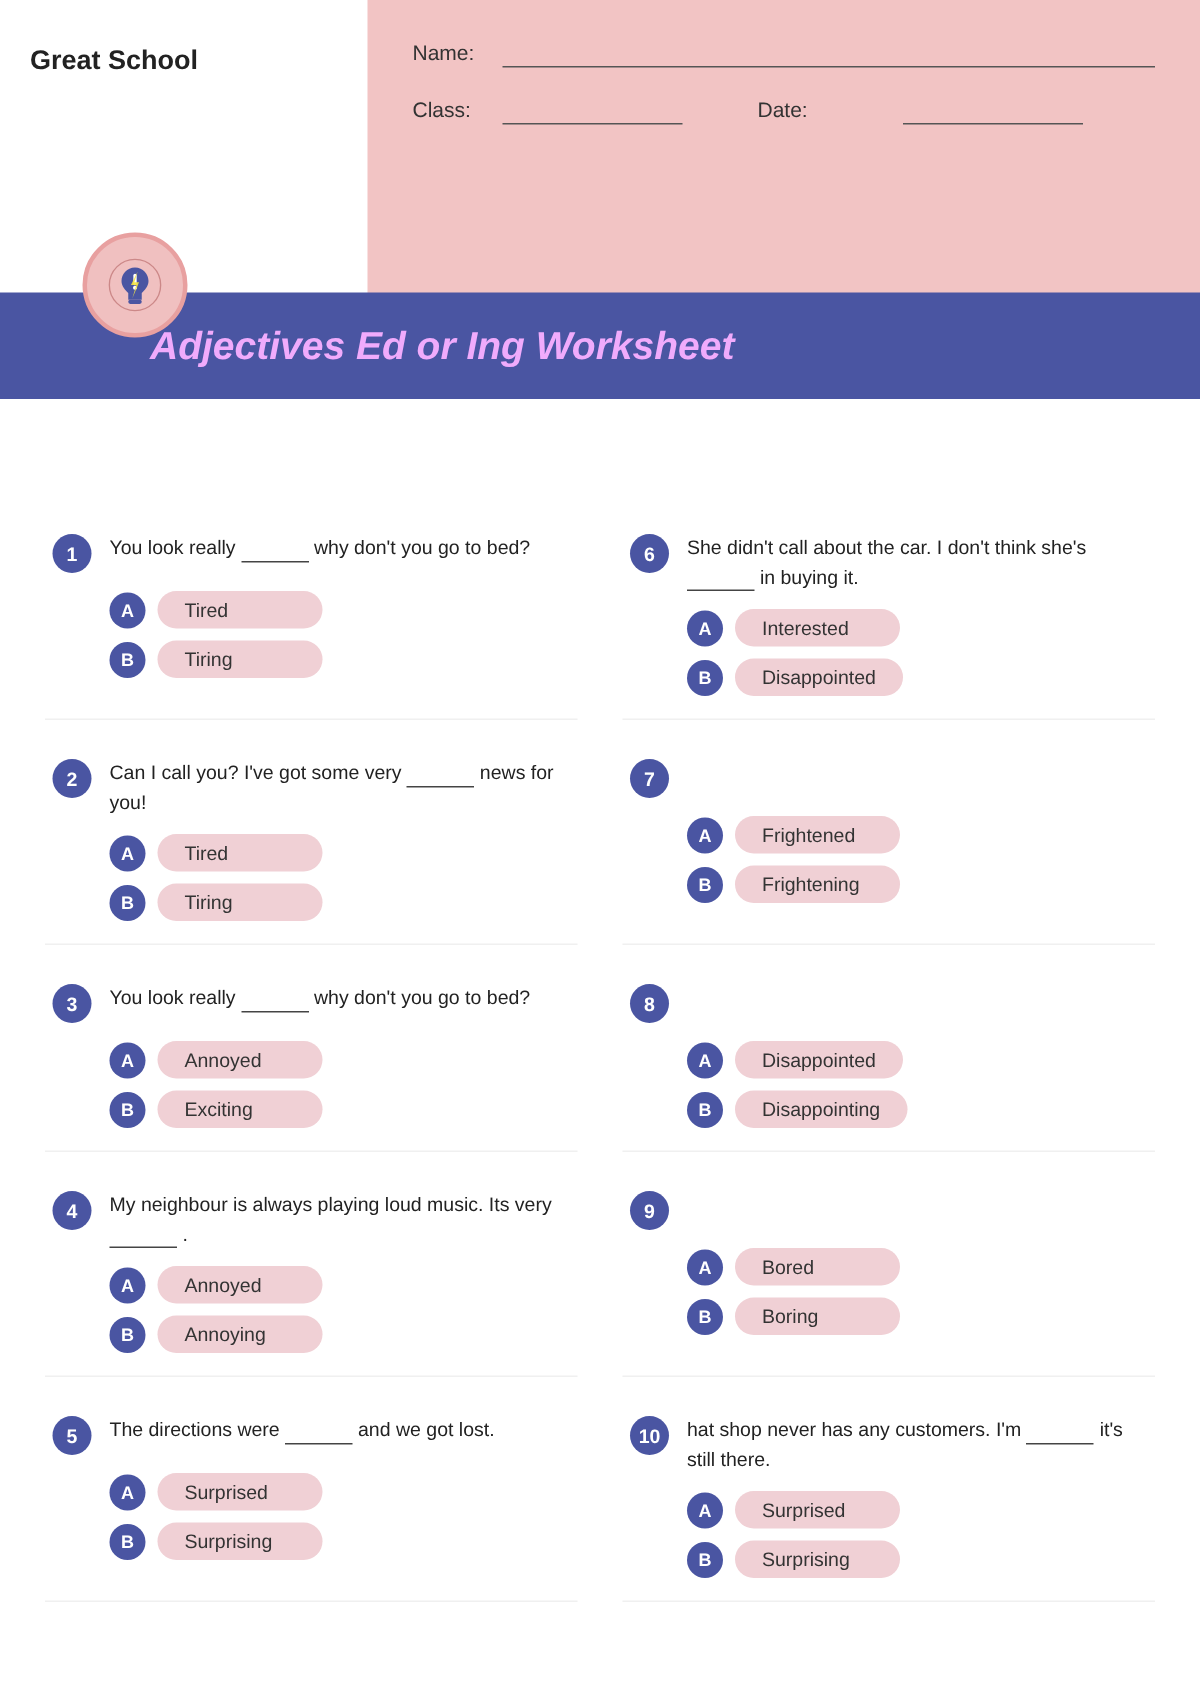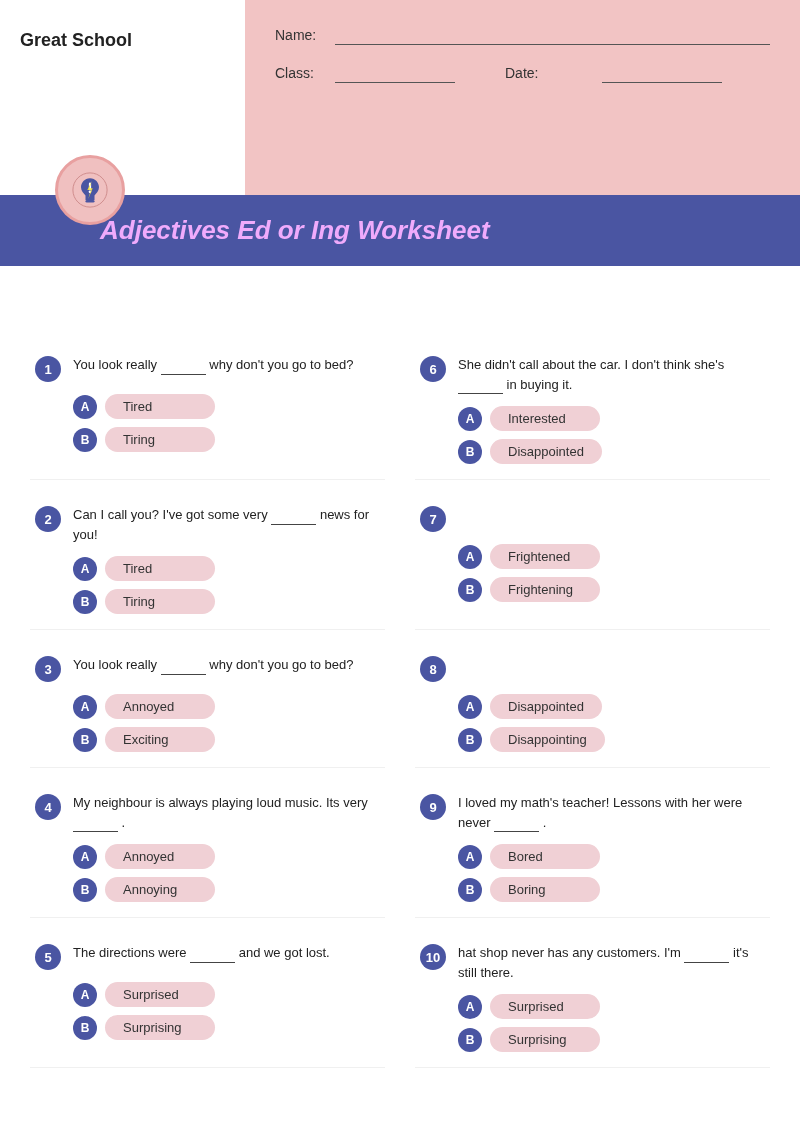--- a/index.html
+++ b/index.html
@@ -339,21 +339,20 @@
           </div>
           <div class="option">
             <div class="option-letter">B</div>
             <div class="option-pill">Annoying</div>
           </div>
         </div>
       </div>
       <div class="question-block">
         <div class="question-header">
           <div class="q-number">9</div>
-          <div class="q-text">I loved my math's teacher! Lessons with her were never <span class="blank"></span> .</div>
         </div>
         <div class="options">
           <div class="option">
             <div class="option-letter">A</div>
             <div class="option-pill">Bored</div>
           </div>
           <div class="option">
             <div class="option-letter">B</div>
             <div class="option-pill">Boring</div>
           </div>

